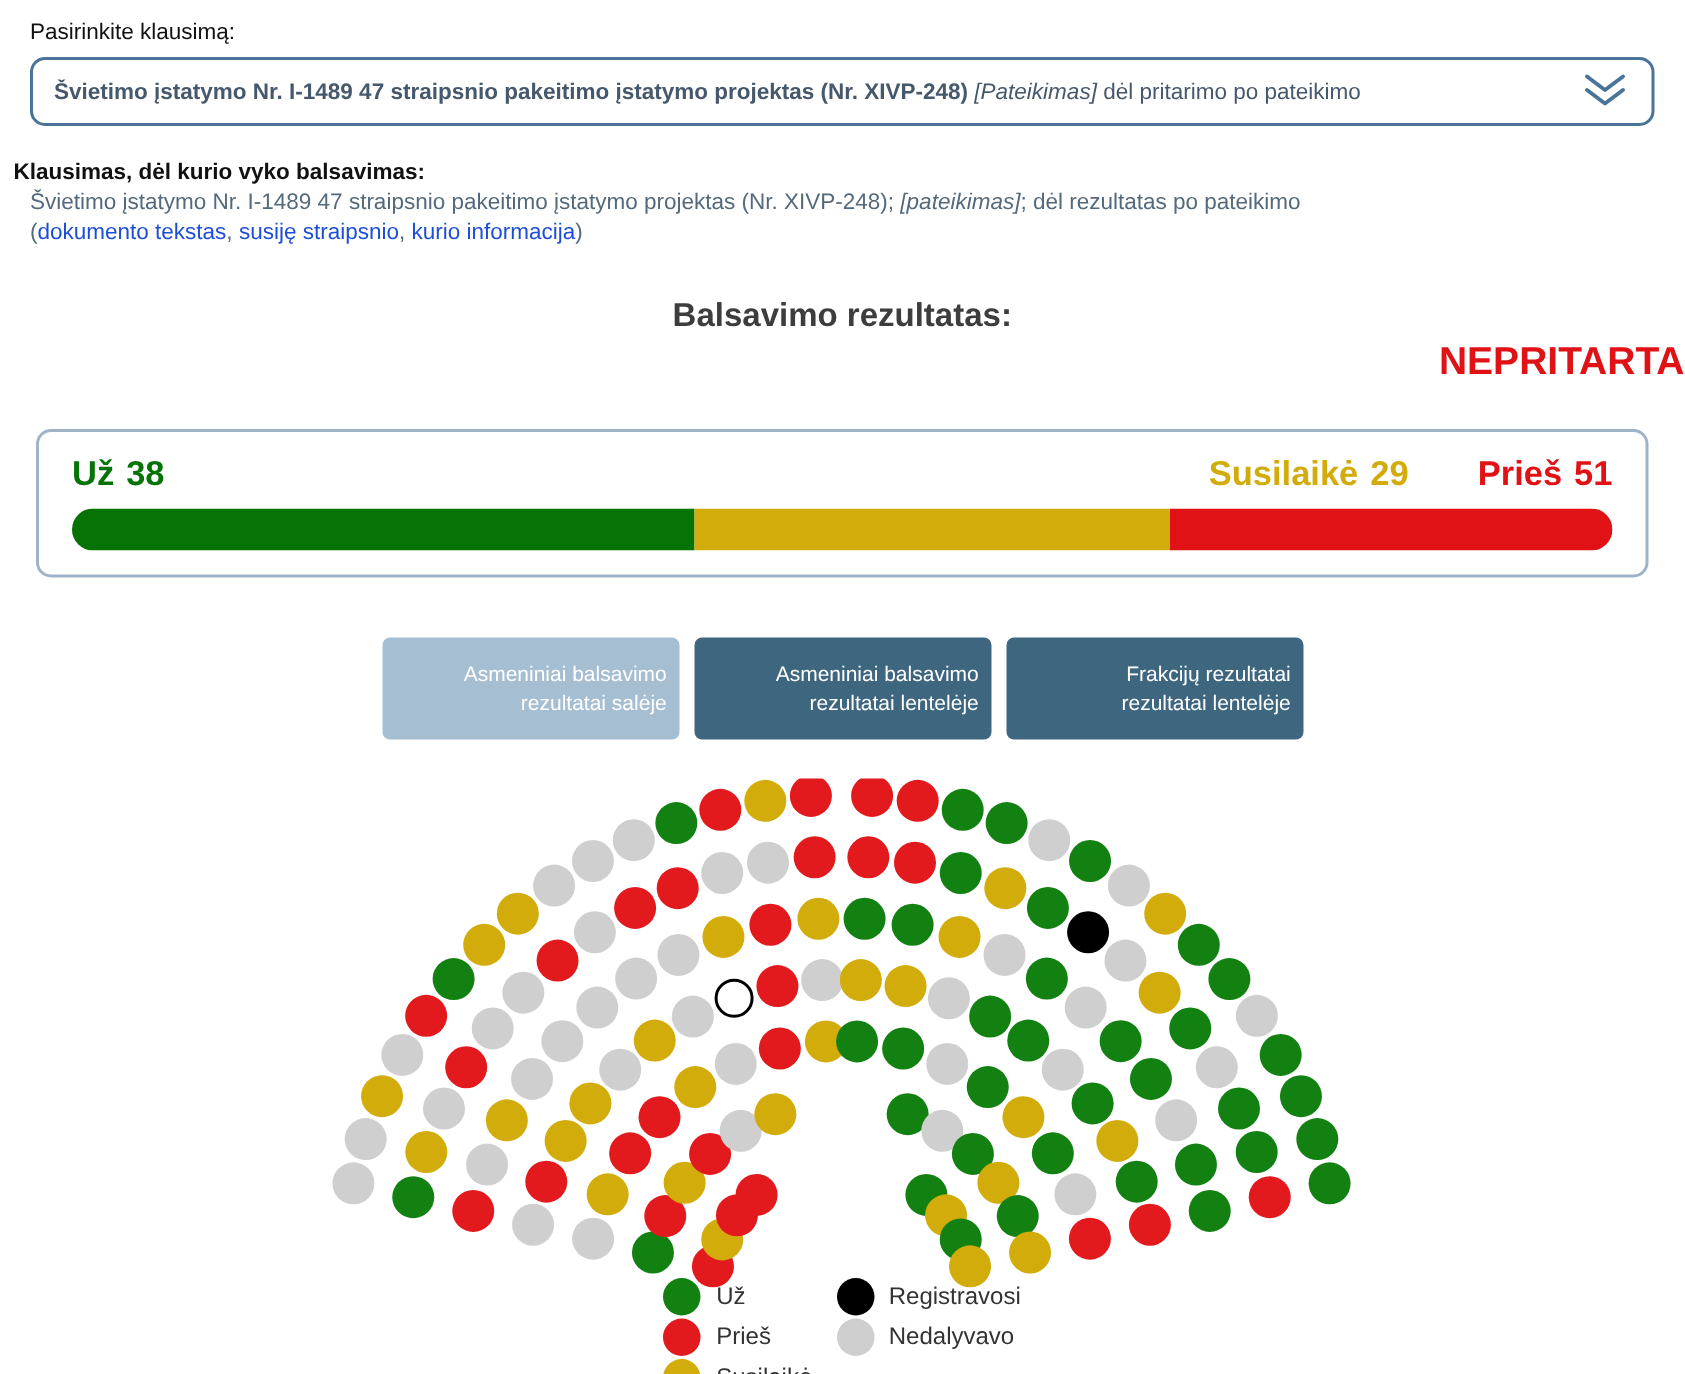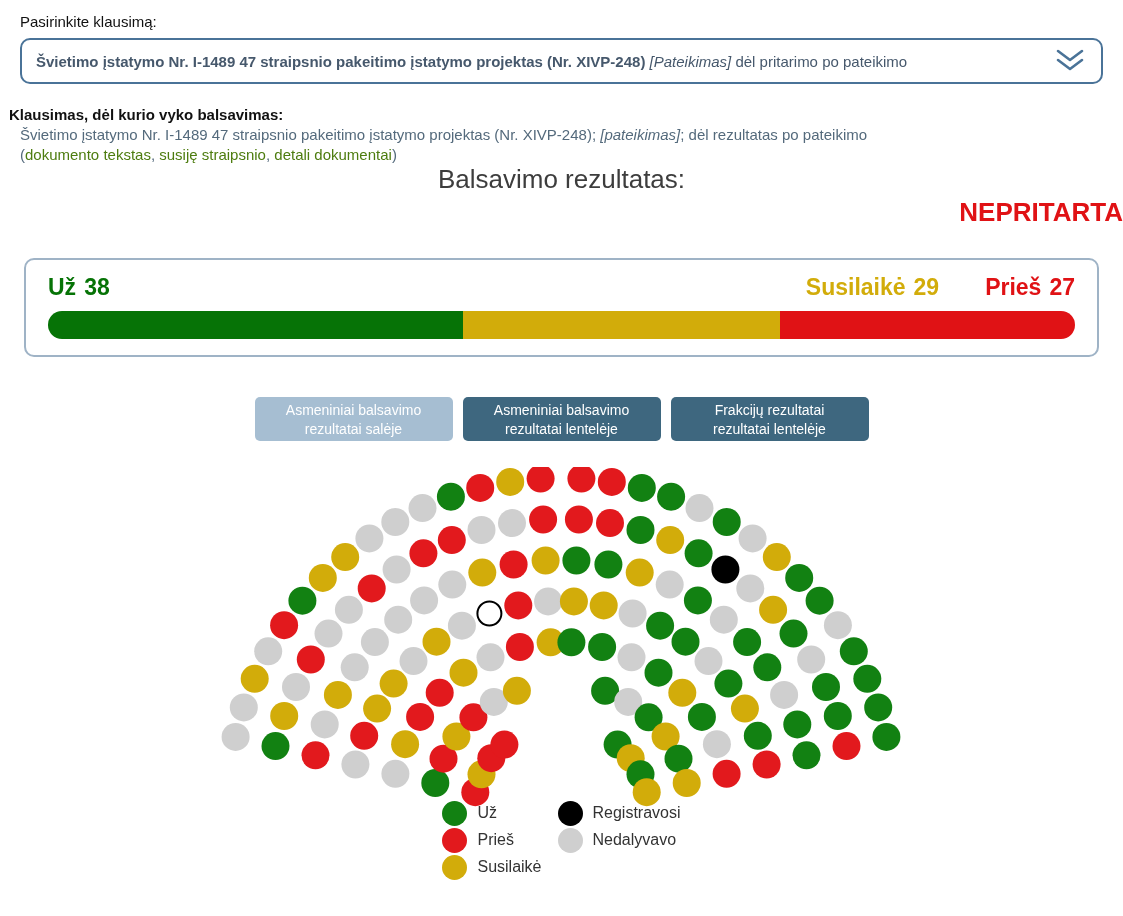--- a/index.html
+++ b/index.html
@@ -17,36 +17,36 @@
     padding:0 14px 0 14px; cursor:pointer; background:#fff;
   }
   .dd-text { font-size:15px; color:#46586c; white-space:nowrap; overflow:hidden; }
   .dd-bold { font-weight:bold; }
   .dd-italic { font-style:italic; }
   .chevron { flex:0 0 auto; margin-left:10px; display:flex; align-items:center; }
 
   .q-heading { font-weight:bold; font-size:15px; margin:22px 9px 2px; color:#111; }
   .q-line { margin:0 20px; font-size:15px; color:#546a7c; line-height:1.32; }
   .q-italic { font-style:italic; }
-  .q-link { color:#4d7c0f; text-decoration:none; cursor:pointer; }
-
-  .result-heading { text-align:center; font-size:26px; font-weight:normal; color:#3d3d3d; line-height:1.15; }
+  .q-link { color:#1d4ed8; text-decoration:none; cursor:pointer; }
+
+  .result-heading { text-align:center; font-size:22px; font-weight:bold; color:#3d3d3d; margin-top:32px; line-height:1.15; }
   .verdict { text-align:right; font-size:26px; font-weight:bold; margin-top:4px; line-height:1.15; }
 
   .tally-panel { margin:30px 24px 0; border:2px solid #9fb3c6; border-radius:10px; padding:14px 22px 16px; }
   .tally-labels { display:flex; justify-content:space-between; align-items:baseline; font-size:23px; font-weight:bold; }
   .tally-item { display:inline-flex; gap:8px; }
   .right-group { display:flex; gap:46px; }
   .tally-bar { margin-top:10px; height:28px; border-radius:14px; overflow:hidden; display:flex; width:100%; }
   .bar-seg { height:100%; }
 
   .buttons-row { display:flex; justify-content:center; gap:10px; margin-top:40px; }
   .vote-btn {
-    width:198px; height:44px; border:none; border-radius:5px; color:#fff;
-    font-size:14px; line-height:1.32; font-family:inherit; cursor:pointer; text-align:center; padding:4px 8px;
+    width:198px; height:68px; border:none; border-radius:5px; color:#fff;
+    font-size:14px; line-height:1.32; font-family:inherit; cursor:pointer; text-align:right; padding:4px 8px;
   }
   .vote-btn span { display:block; }
   .btn-light { background:#a6bed2; }
   .btn-dark  { background:#3e677f; }
 
   .seatmap { display:block; margin:26px auto 0; }
 
   .legend { display:flex; justify-content:center; gap:16px; margin:-12px 0 18px; }
   .legend-col { display:flex; flex-direction:column; gap:1px; }
   .legend-item { display:flex; align-items:center; gap:10px; font-size:16px; color:#333; height:26px; }
@@ -62,39 +62,39 @@
   <span class="chevron">
     <svg width="34" height="28" viewBox="0 0 34 28">
       <path d="M5 4 L17 13 L29 4" fill="none" stroke="#4a7398" stroke-width="2.6" stroke-linecap="round" stroke-linejoin="round"></path>
       <path d="M5 13 L17 22 L29 13" fill="none" stroke="#4a7398" stroke-width="2.6" stroke-linecap="round" stroke-linejoin="round"></path>
     </svg>
   </span>
 </div>
 
 <div class="q-heading">Klausimas, dėl kurio vyko balsavimas:</div>
 <div class="q-line"><span>Švietimo įstatymo Nr. I-1489 47 straipsnio pakeitimo įstatymo projektas (Nr. XIVP-248); </span><span class="q-italic">[pateikimas]</span><span>; dėl rezultatas po pateikimo</span></div>
-<div class="q-line"><span>(</span><a class="q-link">dokumento tekstas</a><span>, </span><a class="q-link">susiję straipsnio</a><span>, </span><a class="q-link">detali dokumentai</a><span>)</span></div>
+<div class="q-line"><span>(</span><a class="q-link">dokumento tekstas</a><span>, </span><a class="q-link">susiję straipsnio</a><span>, </span><a class="q-link">kurio informacija</a><span>)</span></div>
 
 <div class="result-heading">Balsavimo rezultatas:</div>
 <div class="verdict" id="verdict" style="color: rgb(224, 18, 21);">NEPRITARTA</div>
 
 <div class="tally-panel">
   <div class="tally-labels">
     <span class="tally-item" id="label-for" style="color: rgb(6, 115, 6);">
         <span>Už</span>
         <span>38</span>
       </span>
     <span class="right-group">
       <span class="tally-item" id="label-abstain" style="color: rgb(210, 172, 10);">
           <span>Susilaikė</span>
           <span>29</span>
         </span>
       <span class="tally-item" id="label-against" style="color: rgb(224, 18, 21);">
           <span>Prieš</span>
-          <span>27</span>
+          <span>51</span>
         </span>
     </span>
   </div>
   <div class="tally-bar">
     <div class="bar-seg" id="seg-for" style="width: 40.4255%; background: rgb(6, 115, 6);"></div>
     <div class="bar-seg" id="seg-abstain" style="width: 30.8511%; background: rgb(210, 172, 10);"></div>
     <div class="bar-seg" id="seg-against" style="width: 28.7234%; background: rgb(224, 18, 21);"></div>
   </div>
 </div>
 

